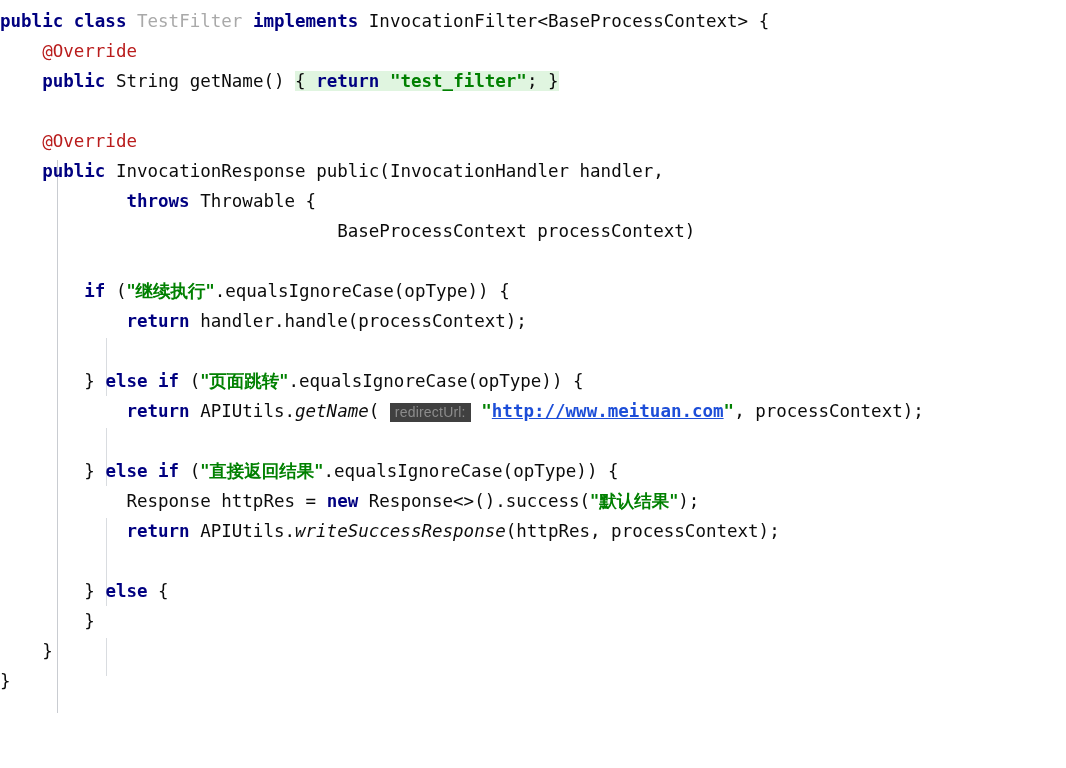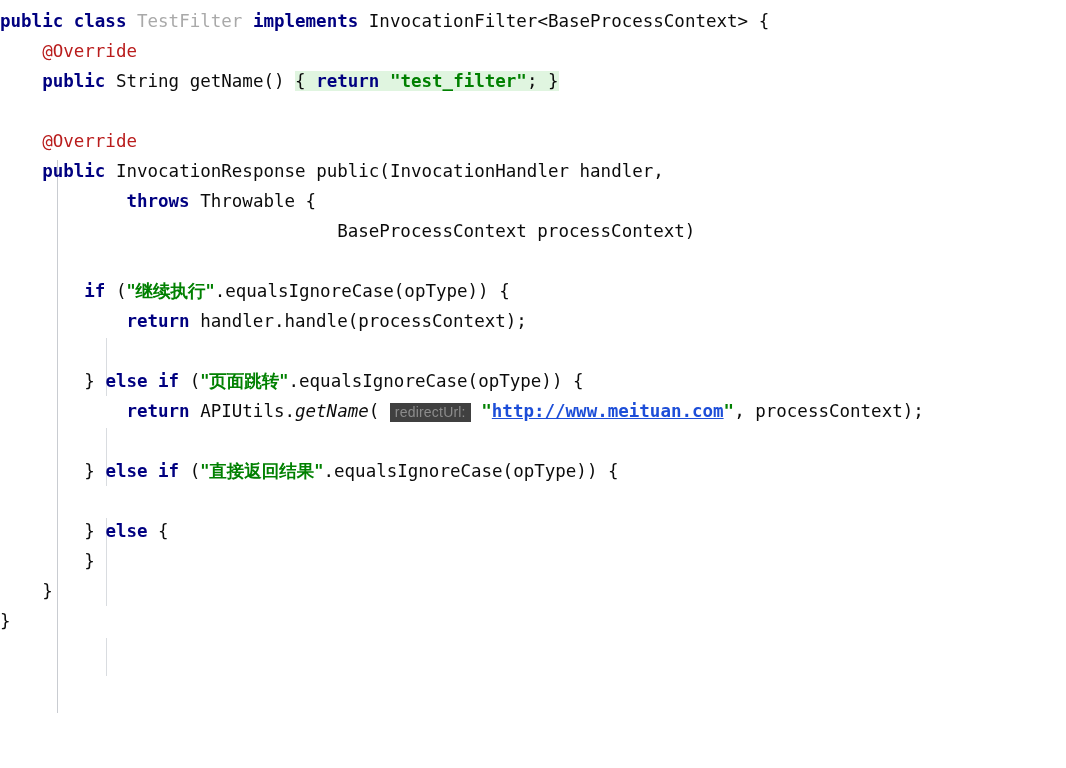--- a/index.html
+++ b/index.html
@@ -111,21 +111,23 @@
     <div class="line">&nbsp;</div>
 
     <div class="line">        <span class="plain">} </span><span class="kw">else</span> <span class="kw">if</span><span class="plain"> (</span><span class="str cjk">"页面跳转"</span><span class="plain">.equalsIgnoreCase(opType)) {</span></div>
 
     <div class="line">            <span class="kw">return</span><span class="plain"> APIUtils.</span><span class="ital">getName</span><span class="plain">( </span><span class="hint">redirectUrl:</span> <span class="strq">"</span><span class="url">http://www.meituan.com</span><span class="strq">"</span><span class="plain">, processContext);</span></div>
 
     <div class="line">&nbsp;</div>
 
     <div class="line">        <span class="plain">} </span><span class="kw">else</span> <span class="kw">if</span><span class="plain"> (</span><span class="str cjk">"直接返回结果"</span><span class="plain">.equalsIgnoreCase(opType)) {</span></div>
 
+    <div class="line">            <span class="plain">Response httpRes = </span><span class="kw">new</span><span class="plain"> Response&lt;&gt;().success(</span><span class="str cjk">"默认结果"</span><span class="plain">);</span></div>
 
+    <div class="line">            <span class="kw">return</span><span class="plain"> APIUtils.</span><span class="ital">writeSuccessResponse</span><span class="plain">(httpRes, processContext);</span></div>
 
     <div class="line">&nbsp;</div>
 
     <div class="line">        <span class="plain">} </span><span class="kw">else</span><span class="plain"> {</span></div>
 
 
     <div class="line">        <span class="plain">}</span></div>
 
     <div class="line">    <span class="plain">}</span></div>
 

